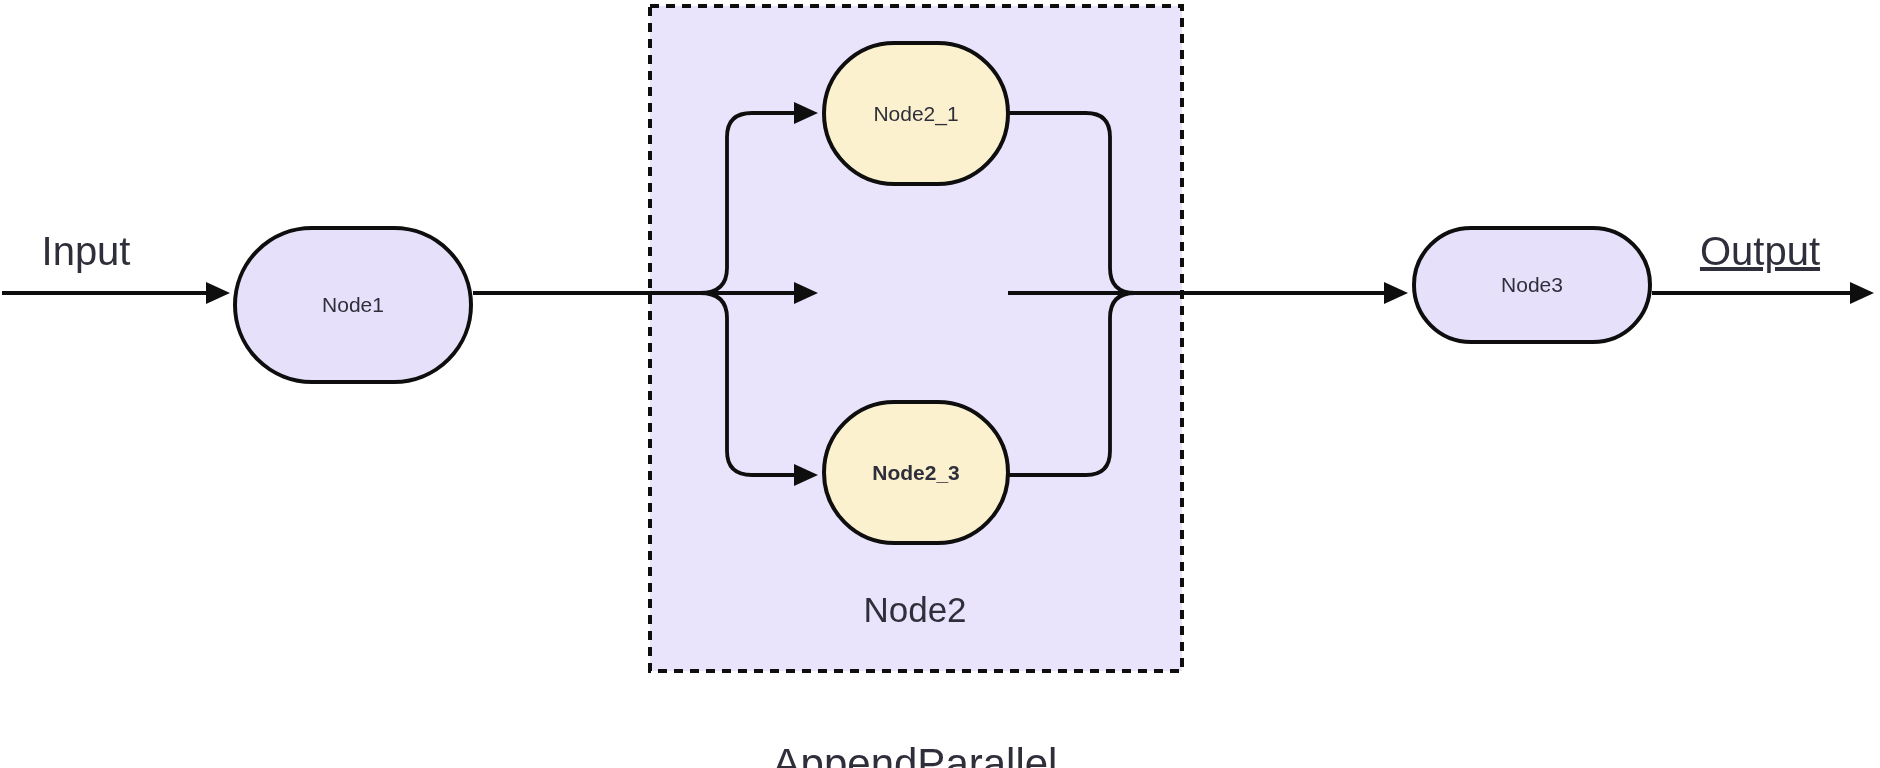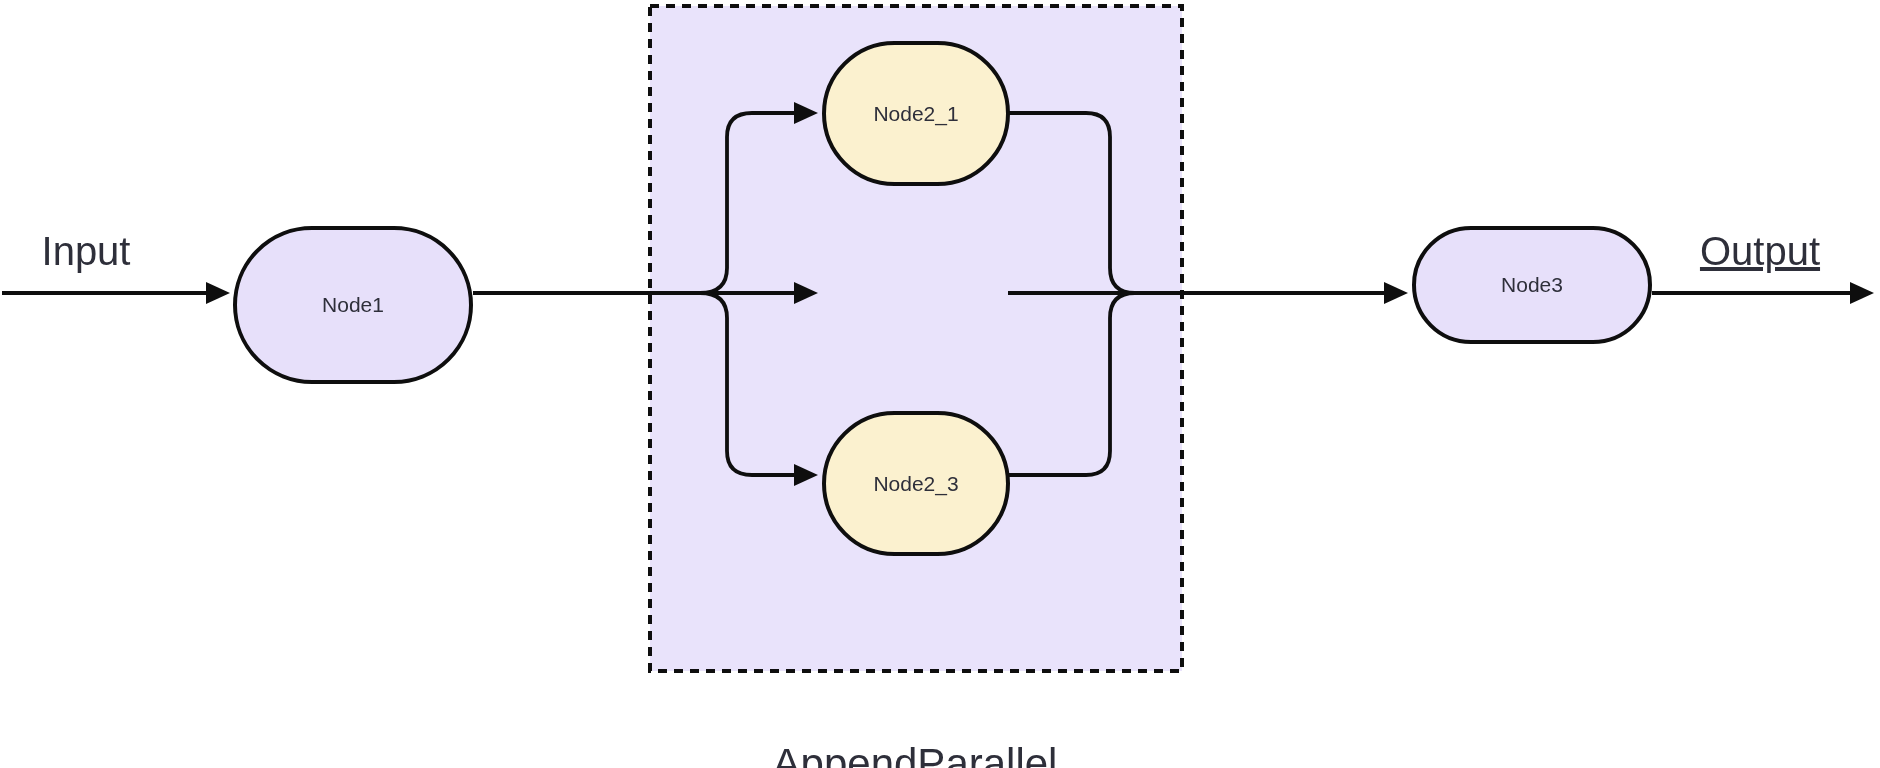--- a/index.html
+++ b/index.html
@@ -52,21 +52,21 @@
     color: var(--text, #2e2f3a);
     white-space: nowrap;
   }
   .node-lavender { background: var(--node_fill, #e7e0fa); margin-top: 12px; }
   .node-branch   { background: var(--branch_fill, #fbf1cf); }
 
   .node1  { left: 233px;  top: 214px; width: 240px; height: 158px; border-radius: 79px; }
   .node3  { left: 1412px; top: 214px; width: 240px; height: 118px; border-radius: 79px; }
   .node2a { left: 822px;  top: 41px;  width: 188px; height: 145px; border-radius: 73px; }
   .node2b { left: 822px;  top: 220px; width: 188px; height: 146px; border-radius: 73px; }
-  .node2c { left: 822px;  top: 411px; width: 188px; height: 145px; border-radius: 73px; }
+  .node2c { left: 822px;  top: 400px; width: 188px; height: 145px; border-radius: 73px; font-weight: bold; }
 
   .label {
     position: absolute;
     color: var(--text, #2e2f3a);
     text-align: center;
     white-space: nowrap;
     line-height: 1.15;
   }
   .label-input   { left: 0px;    top: 228px; width: 172px; font-size: 40px; }
   .label-output  { left: 1674px; top: 228px; width: 172px; font-size: 40px; text-decoration: underline; }
@@ -117,15 +117,16 @@
   <div class="node node-branch node2c">
     <span>Node2_3</span>
   </div>
 
   <div class="node node-lavender node3">
     <span>Node3</span>
   </div>
 
   <div class="label label-input">Input</div>
   <div class="label label-output">Output</div>
+  <div class="label label-group">Node2</div>
   <div class="label label-caption">AppendParallel</div>
 
 </div>
 
 </body></html>

